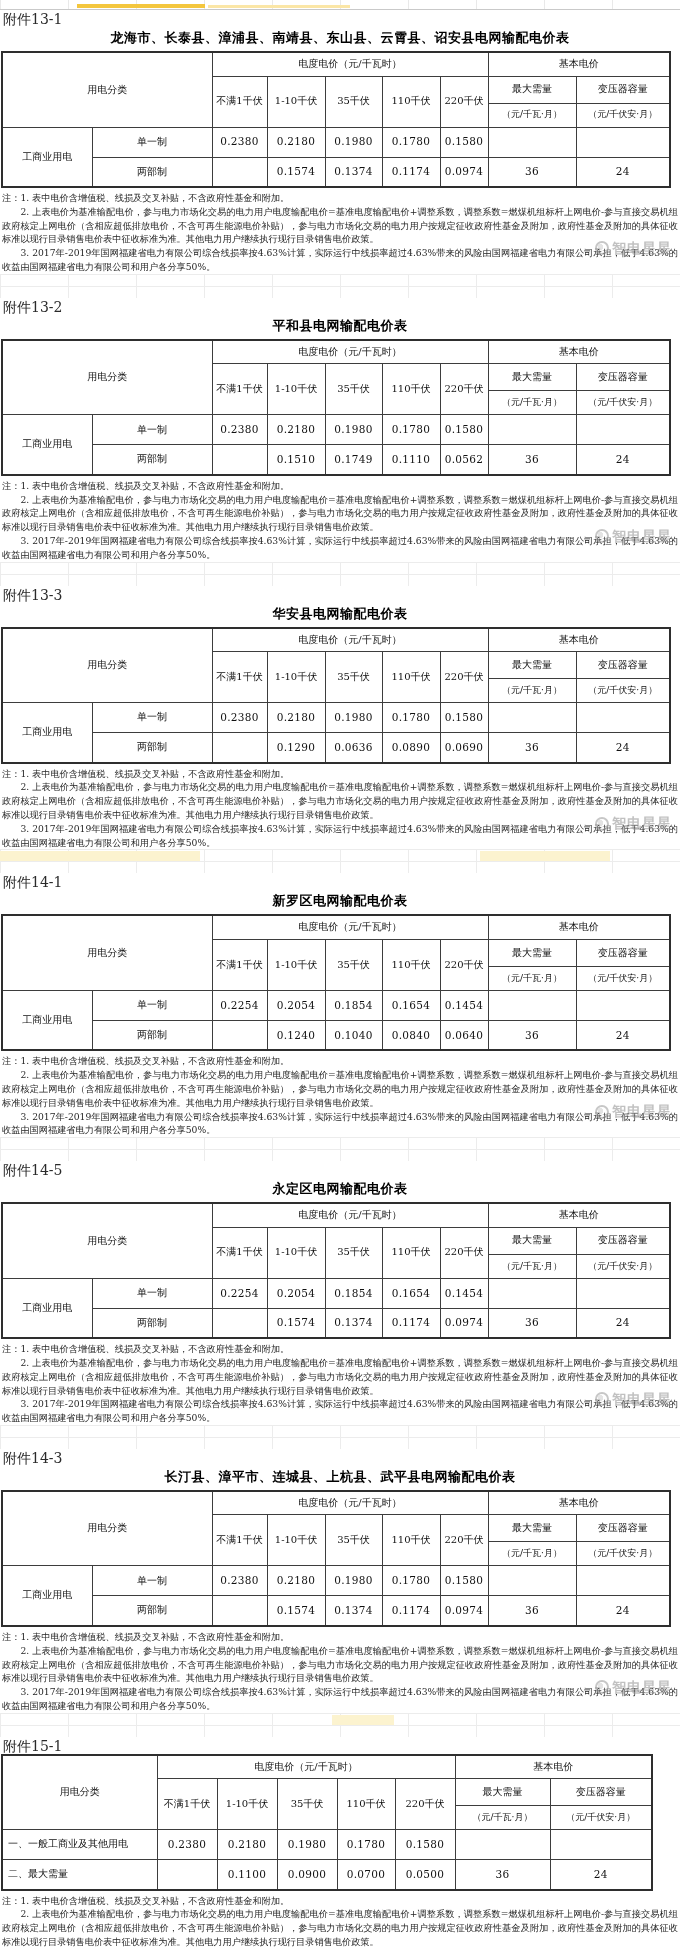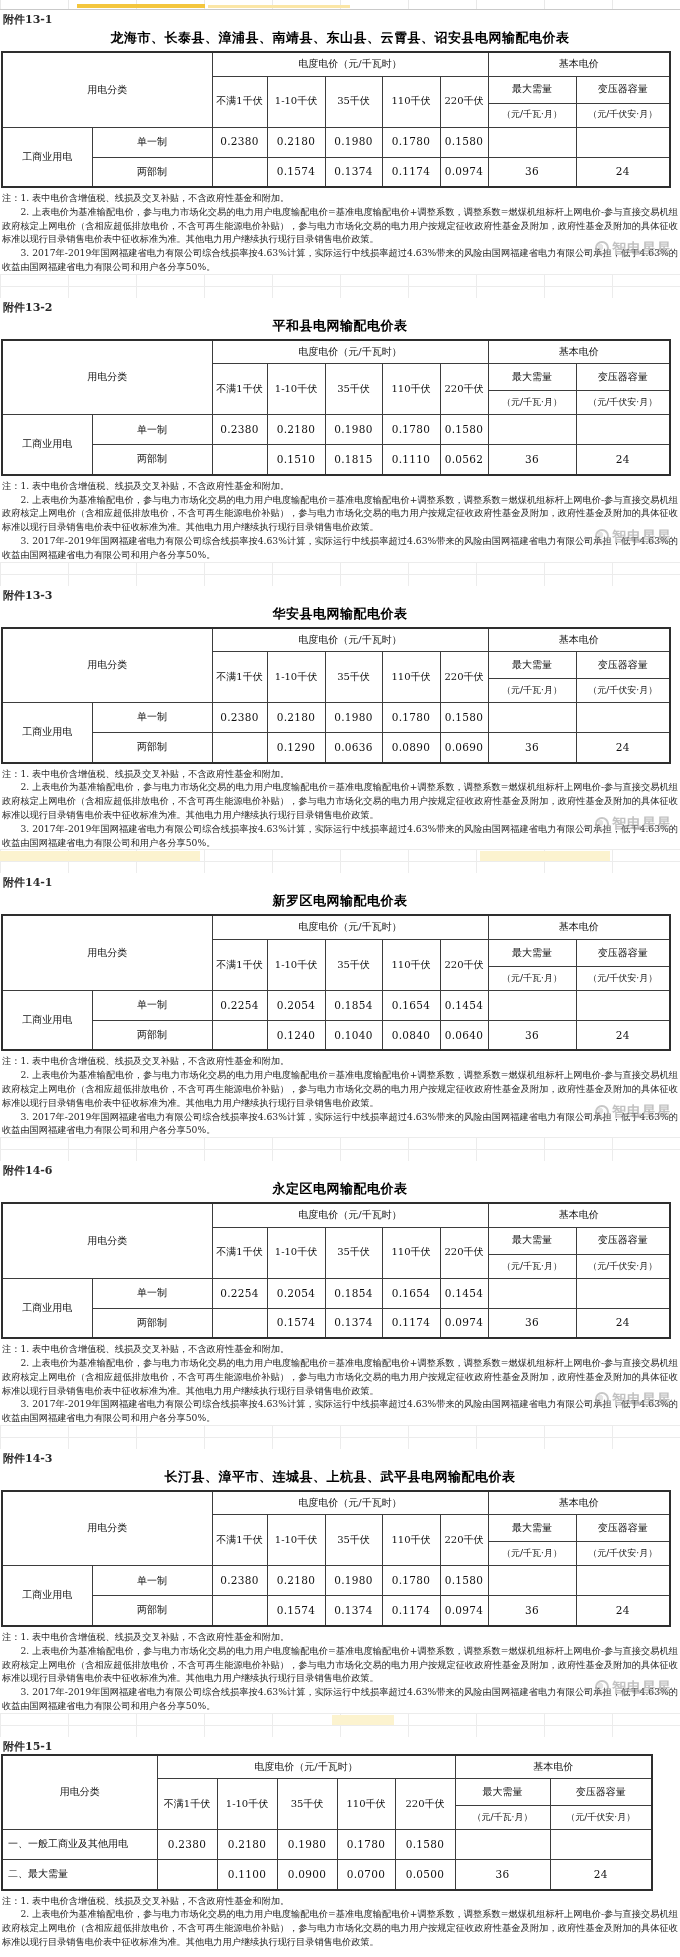--- a/index.html
+++ b/index.html
@@ -2,21 +2,21 @@
 <html><head>
 <meta charset="utf-8">
 <style>
   html,body{margin:0;padding:0;}
   body{width:680px;background:#ffffff;font-family:"DejaVu Serif","Liberation Serif",serif;color:#1c1c1c;}
   .top-strip{position:relative;height:9px;border-bottom:1px solid #c9c9c9;background:
      linear-gradient(to right,#e9e9e9 1px,transparent 1px);background-size:68px 100%;}
   .top-strip .hl1{position:absolute;top:4px;left:77px;width:128px;height:4px;background:#f4c63d;}
   .top-strip .hl2{position:absolute;top:5px;left:208px;width:142px;height:3px;background:#fbe6a6;}
   .section{position:relative;}
-  .att-label{font-size:11px;color:#2a2a2a;padding:3px 0 1px 3px;height:13px;line-height:13px;font-weight:bold;}
+  .att-label{font-size:14px;color:#2a2a2a;padding:3px 0 1px 3px;height:13px;line-height:13px;}
   .tbl-title{font-size:13px;font-weight:bold;text-align:center;color:#000;margin:2px 0 4px 0;letter-spacing:.5px;}
   table.price{border-collapse:collapse;table-layout:fixed;width:668px;margin-left:1px;border:2px solid #2e2e2e;}
   table.price td{border:1px solid #3d3d3d;text-align:center;vertical-align:middle;padding:1px 2px;line-height:1.25;overflow:hidden;}
   tr.h-group{height:24px;}
   tr.h-volt{height:27px;}
   tr.h-unit{height:24px;}
   tr.h-data{height:30px;}
   .hdr{font-size:10px;color:#111;}
   .unit{font-size:9px;color:#111;}
   .val{font-size:10.5px;color:#111;letter-spacing:.3px;}
@@ -151,21 +151,21 @@
         <td class="val">0.1980</td>
         <td class="val">0.1780</td>
         <td class="val">0.1580</td>
         <td class="val"></td>
         <td class="val"></td>
       </tr>
       <tr class="h-data">
         <td class="hdr">两部制</td>
         <td class="val"></td>
         <td class="val">0.1510</td>
-        <td class="val">0.1815</td>
+        <td class="val">0.1749</td>
         <td class="val">0.1110</td>
         <td class="val">0.0562</td>
         <td class="val">36</td>
         <td class="val">24</td>
       </tr>
     </tbody>
   </table>
   <div class="notes">
     <p>注：1. 表中电价含增值税、线损及交叉补贴，不含政府性基金和附加。</p>
     <p class="ind">2. 上表电价为基准输配电价，参与电力市场化交易的电力用户电度输配电价=基准电度输配电价+调整系数，调整系数=燃煤机组标杆上网电价-参与直接交易机组政府核定上网电价（含相应超低排放电价，不含可再生能源电价补贴），参与电力市场化交易的电力用户按规定征收政府性基金及附加，政府性基金及附加的具体征收标准以现行目录销售电价表中征收标准为准。其他电力用户继续执行现行目录销售电价政策。</p>
@@ -313,21 +313,21 @@
     <p class="ind">3. 2017年-2019年国网福建省电力有限公司综合线损率按4.63%计算，实际运行中线损率超过4.63%带来的风险由国网福建省电力有限公司承担，低于4.63%的收益由国网福建省电力有限公司和用户各分享50%。</p>
     <div class="watermark">
         <span class="wm-circle"></span>
         <span>智电星星</span>
       </div>
   </div>
 </div>
 <div class="gap"></div>
 
 <div class="section">
-  <div class="att-label">附件14-6</div>
+  <div class="att-label">附件14-5</div>
   <div class="tbl-title">永定区电网输配电价表</div>
   <table class="price">
     <colgroup>
         <col style="width:90px">
         <col style="width:120px">
         <col style="width:55px">
         <col style="width:58px">
         <col style="width:57px">
         <col style="width:58px">
         <col style="width:48px">

